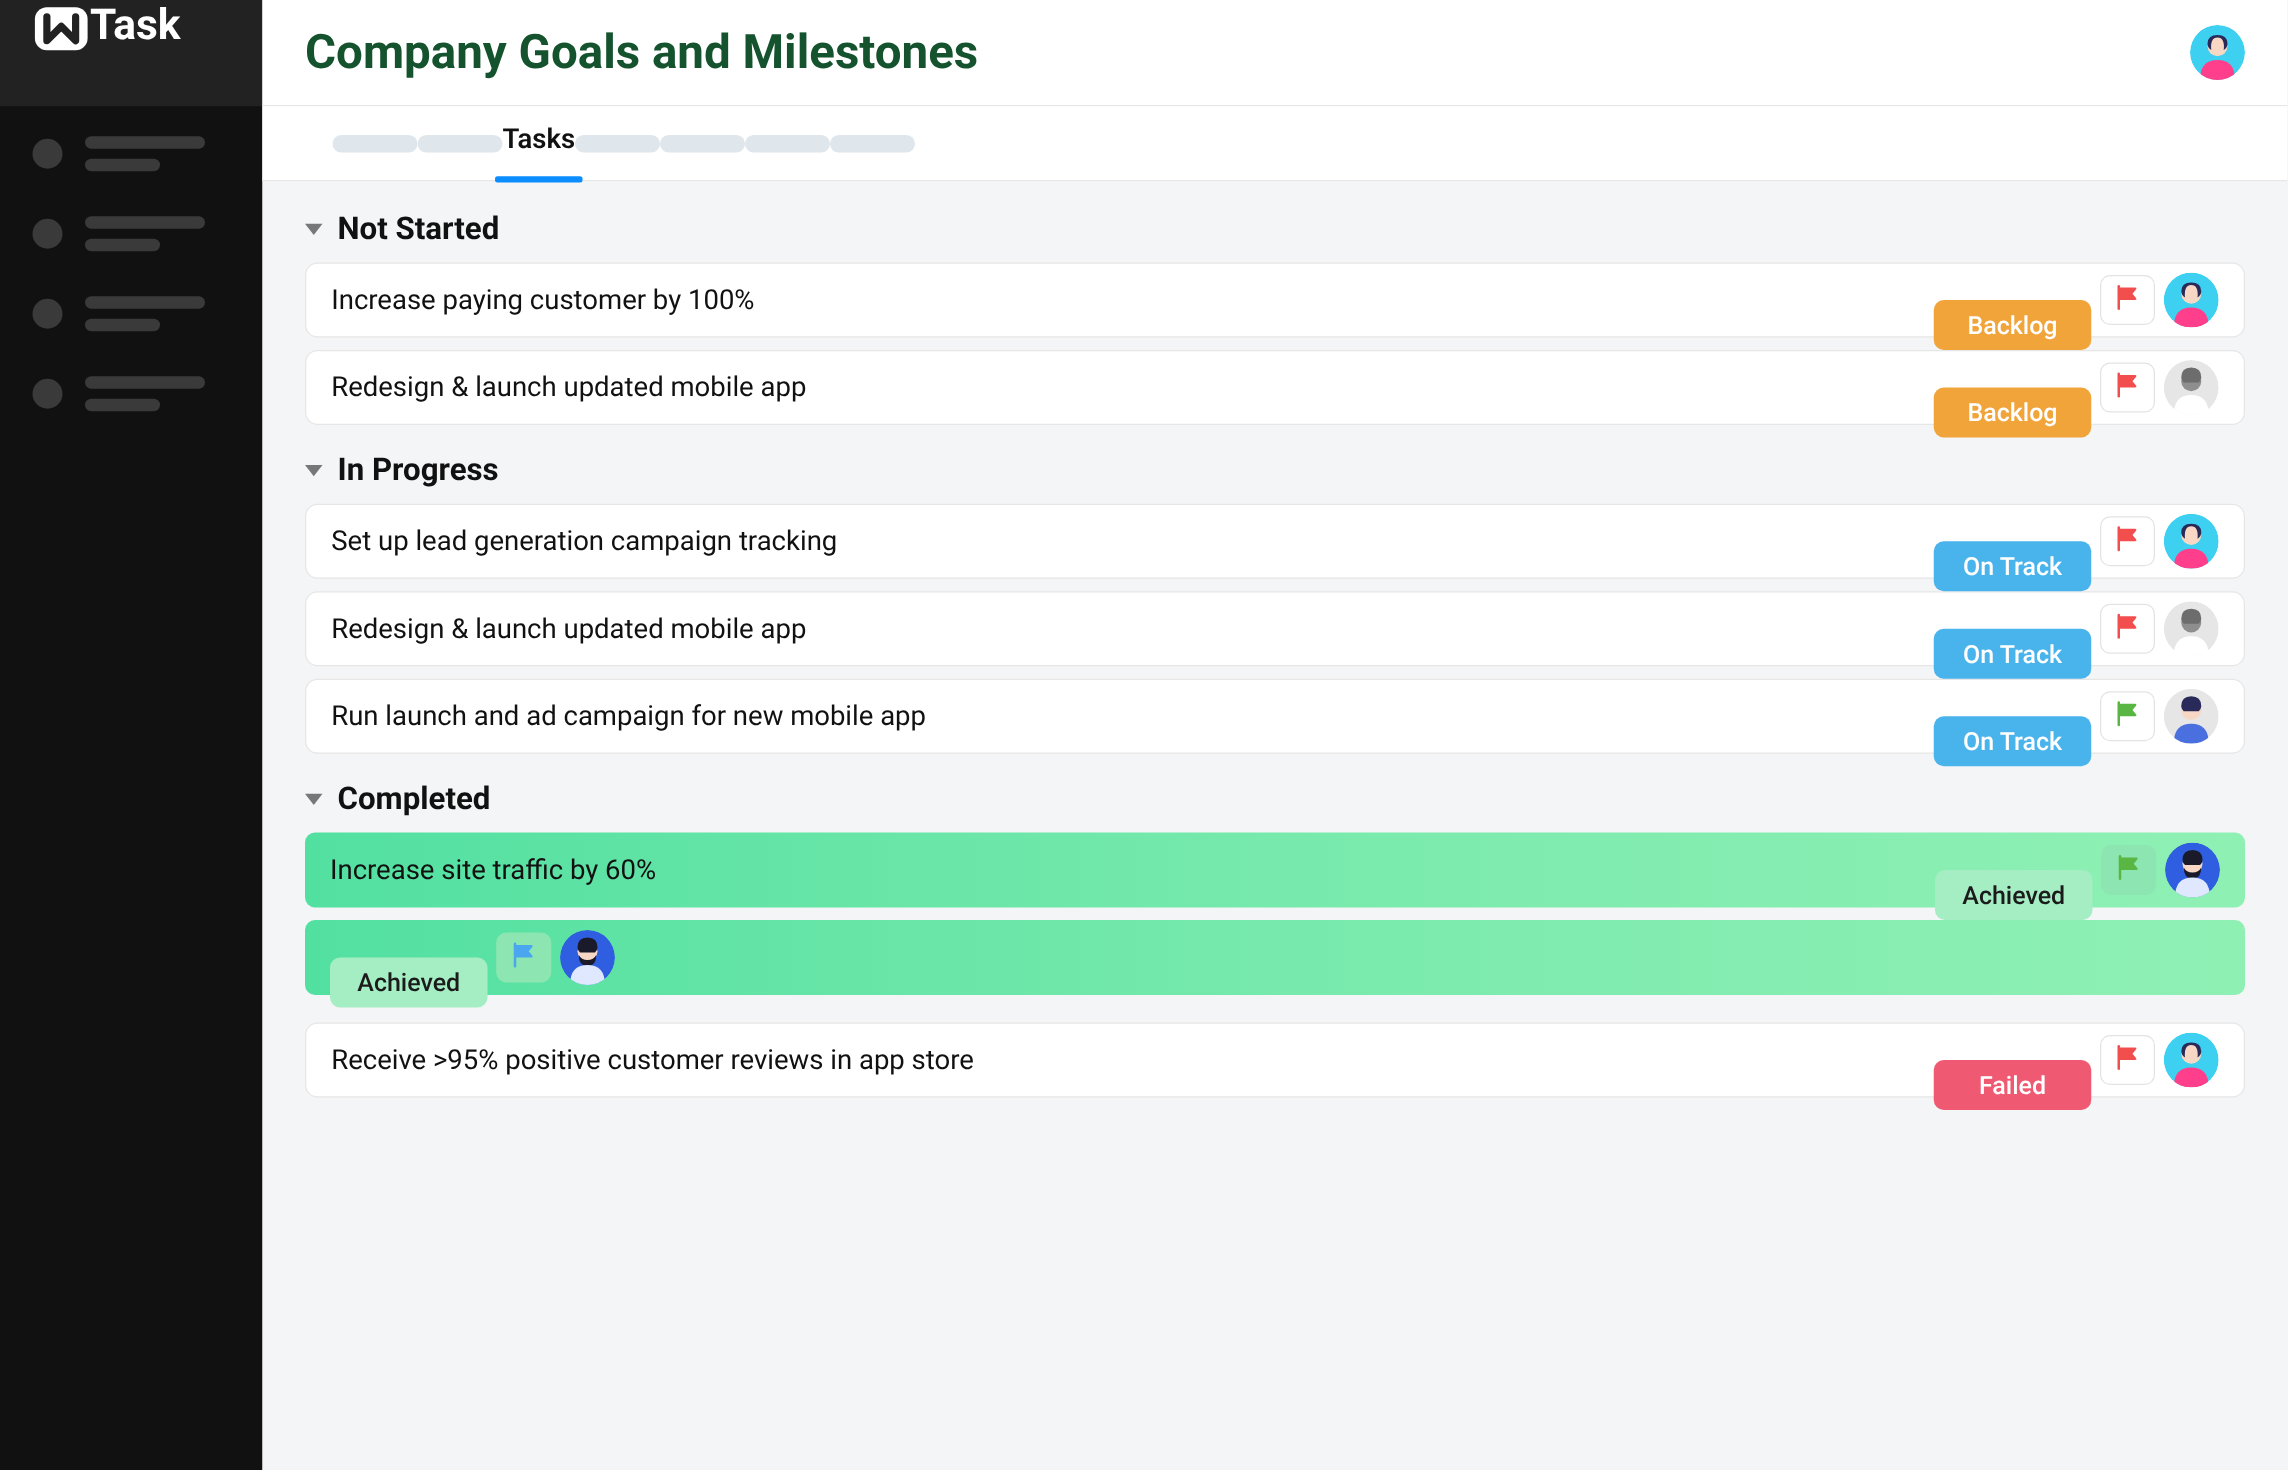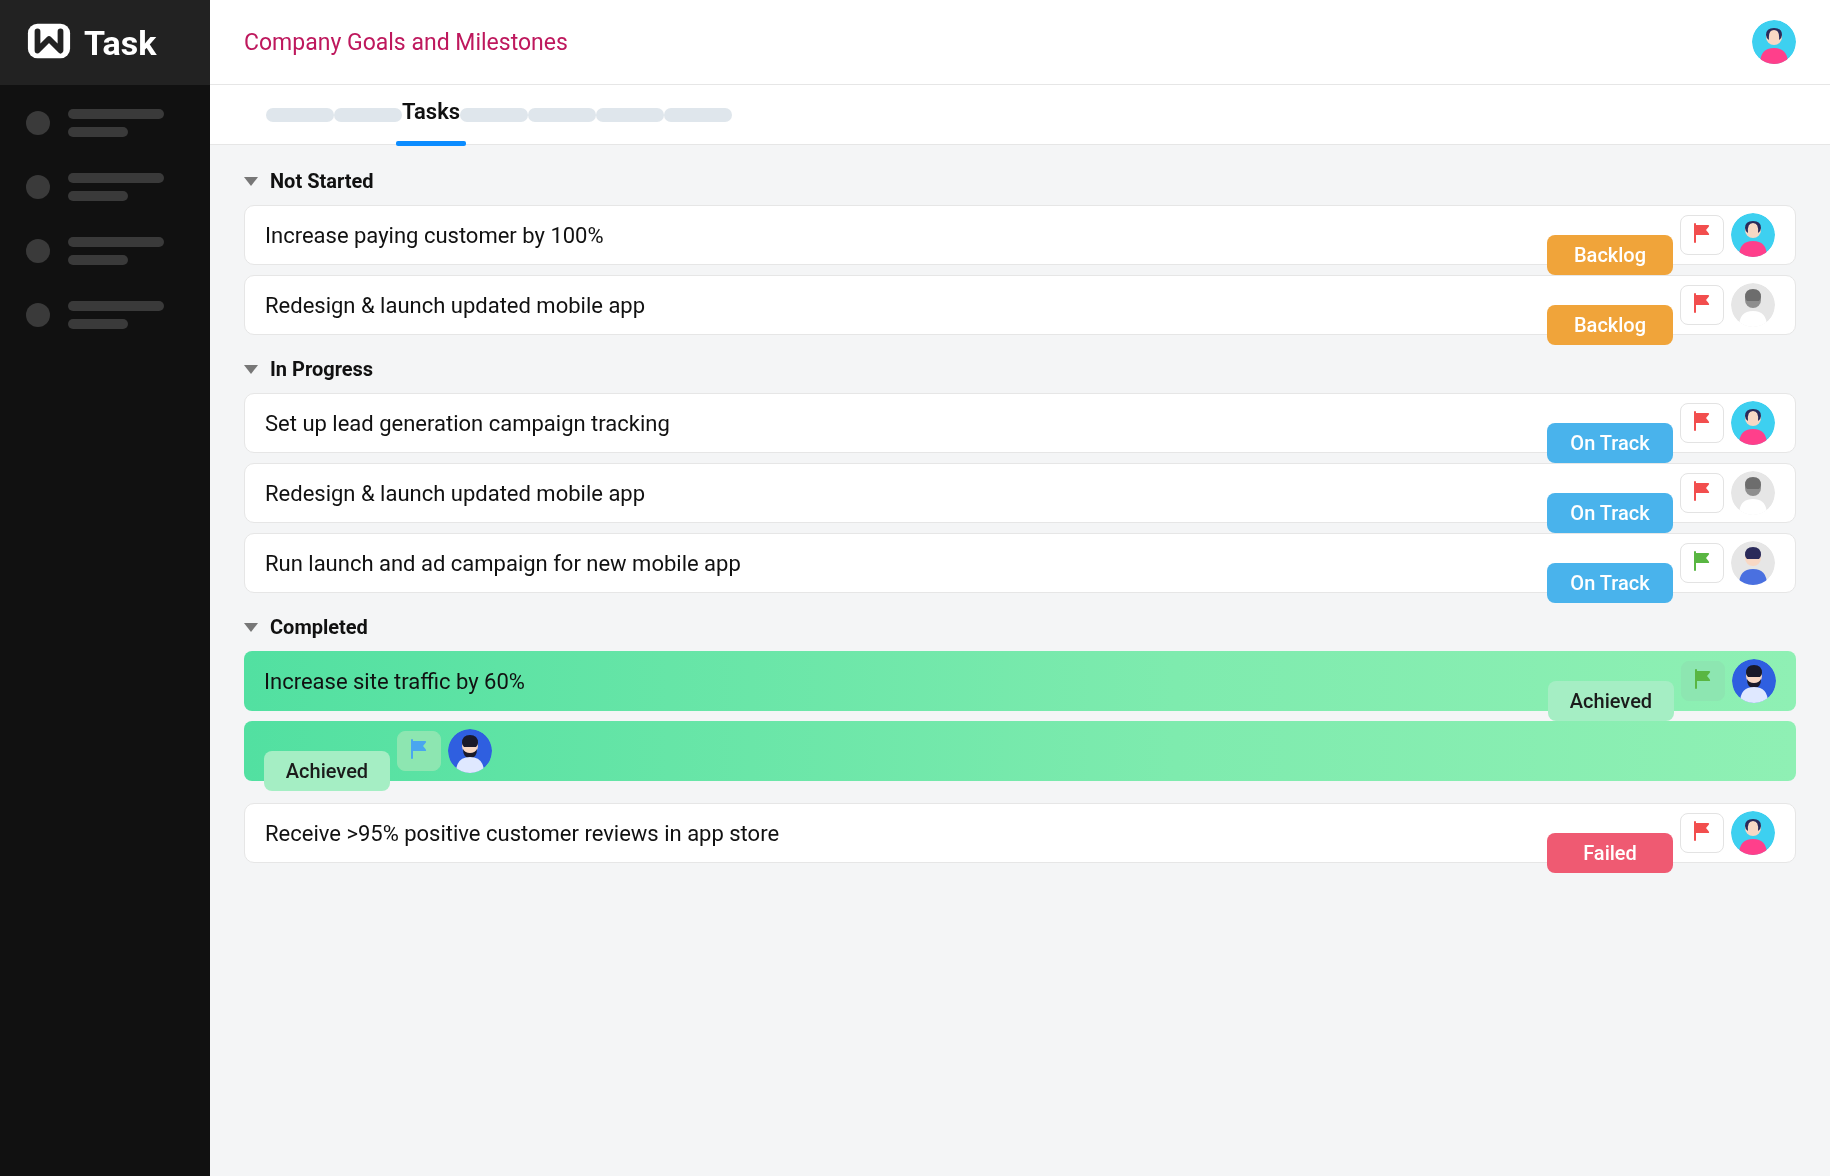--- a/index.html
+++ b/index.html
@@ -1,47 +1,47 @@
 <!DOCTYPE html>
 <html><head>
 <meta charset="utf-8">
 <style>
   * { box-sizing: border-box; margin: 0; padding: 0; }
   html, body { width: 1830px; height: 1176px; font-family: -apple-system, "Segoe UI", Roboto, Helvetica, Arial, sans-serif; background:#f4f5f6; }
   .app { display:flex; width:100%; height:100%; }
 
   
   .sidebar { width:210px; background:#111; color:#fff; display:flex; flex-direction:column; flex-shrink:0; }
-  .brand { background:#222; height:85px; display:flex; align-items:center; padding-left:26px; gap:12px; }
+  .brand { background:#222; height:85px; display:flex; align-items:flex-start; padding-left:26px; }
   .brand-logo { width:46px; height:46px; }
   .brand-text { font-size:34px; font-weight:700; color:#fff; }
   .nav { padding-top:24px; display:flex; flex-direction:column; gap:36px; padding-left:26px; }
   .nav-item { display:flex; align-items:center; gap:18px; cursor:pointer; }
   .nav-dot { width:24px; height:24px; border-radius:50%; background:#3a3a3a; flex-shrink:0; }
   .nav-lines { display:flex; flex-direction:column; gap:8px; }
   .nav-line1 { width:96px; height:10px; border-radius:5px; background:#3a3a3a; }
   .nav-line2 { width:60px; height:10px; border-radius:5px; background:#3a3a3a; }
 
   
   .main { flex:1; display:flex; flex-direction:column; background:#f4f5f6; }
   .header { background:#fff; height:85px; border-bottom:1px solid #e6e6e6; display:flex; align-items:center; padding:0 34px; justify-content:space-between; }
-  .header-title { font-size:23px; font-weight:400; color:#be185d; }
+  .header-title { font-size:38px; font-weight:700; color:#14532d; }
   .avatar-header { width:44px; height:44px; }
 
   .tabs { background:#fff; height:60px; border-bottom:1px solid #e6e6e6; display:flex; align-items:center; padding-left:56px; }
   .tab-pill { width:68px; height:14px; border-radius:7px; background:#dfe6ec; }
   .tab-active { font-size:22px; font-weight:600; color:#111; position:relative; padding-bottom:6px; cursor:pointer; }
   .tab-active::after { content:""; position:absolute; left:-6px; right:-6px; bottom:-16px; height:5px; background:#0b8cff; border-radius:2px; }
 
   .content { flex:1; padding:24px 34px; overflow:auto; }
 
   .section { margin-bottom:22px; }
   .section-header { display:flex; align-items:center; gap:12px; margin-bottom:12px; cursor:pointer; }
   .caret { width:0; height:0; border-left:7px solid transparent; border-right:7px solid transparent; border-top:9px solid #777; }
-  .section-title { font-size:20px; font-weight:700; color:#111; }
+  .section-title { font-size:25px; font-weight:700; color:#111; }
 
   .task-row { background:#fff; border:1px solid #e6e6e6; border-radius:10px; height:60px; display:flex; align-items:center; padding:0 20px; margin-bottom:10px; gap:7px; cursor:pointer; }
   .task-title { flex:1; font-size:22px; color:#111; }
   .badge { min-width:126px; height:40px; border-radius:8px; color:#fff; display:flex; align-items:center; justify-content:center; font-size:20px; font-weight:500; padding:0 18px;margin-top:40px; }
   .badge-backlog { background:#f0a43a; }
   .badge-ontrack { background:#49b3ec; }
   .badge-failed  { background:#ef5a72; }
   .badge-achieved { background:#a5eec4; color:#1b1b1b; }
 
   .flag-box { width:44px; height:40px; border:1px solid #e3e3e3; border-radius:8px; display:flex; align-items:center; justify-content:center; background:#fff; cursor:pointer; }

